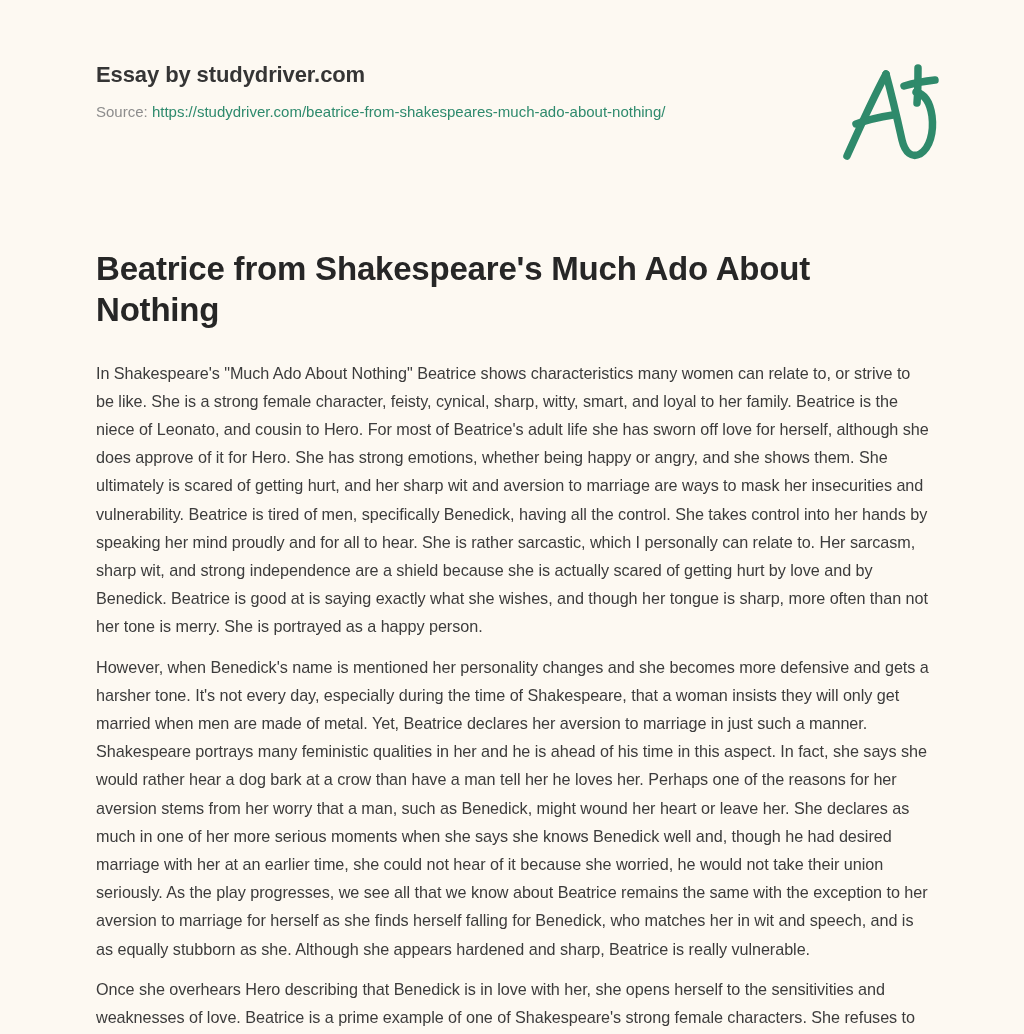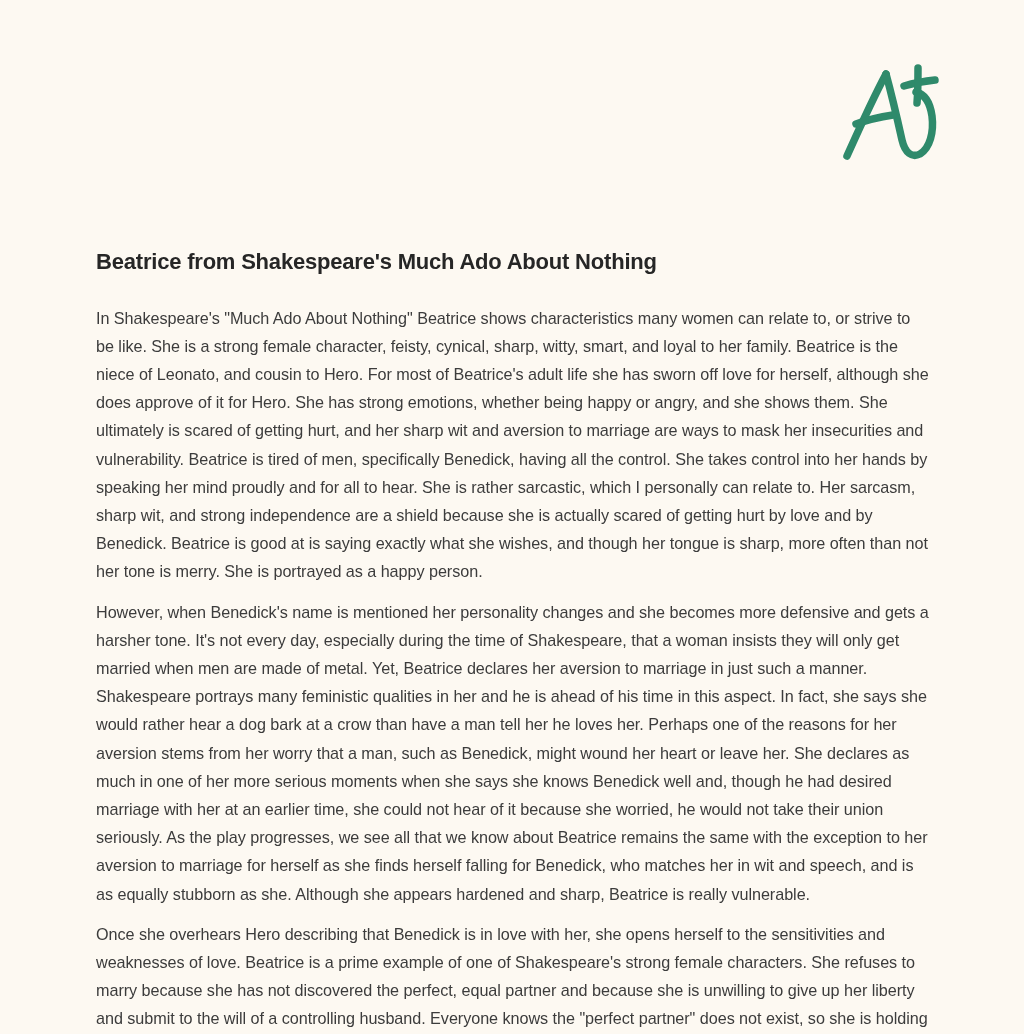--- a/index.html
+++ b/index.html
@@ -76,21 +76,21 @@
 
   
   .article {
     position: absolute;
     left: 96px;
     top: 248px;
     width: 836px;
   }
 
   .article-title {
-    font-size: 22px;
+    font-size: 33px;
     font-weight: bold;
     color: #262626;
     line-height: 1.25;
     margin: 0 0 28px 0;
     letter-spacing: -0.2px;
   }
 
   .article-body p {
     font-size: 16.2px;
     line-height: 28.2px;
@@ -101,20 +101,27 @@
   }
   .article-body p:last-child {
     margin-bottom: 0;
   }
 </style>
 </head>
 <body>
 
 <div class="page">
 
+  <div class="header">
+    <div class="brand-heading">Essay by studydriver.com</div>
+    <div class="source-line">
+      <span class="source-label">Source:</span>
+      <a class="source-url" href="#">https://studydriver.com/beatrice-from-shakespeares-much-ado-about-nothing/</a>
+    </div>
+  </div>
 
   <div class="logo">
     <svg viewBox="0 0 120 110" xmlns="http://www.w3.org/2000/svg">
       <g fill="none" stroke="#2f8a6b" stroke-width="7.5" stroke-linecap="round" stroke-linejoin="round">
 
         <path d="M13 98 C 22 78, 38 42, 52 16"></path>
 
         <path d="M52 16 C 58 38, 64 64, 68 82 C 71 95, 78 100, 86 96
                  C 96 90, 100 74, 98 58 C 96 44, 90 36, 82 34"></path>
 

